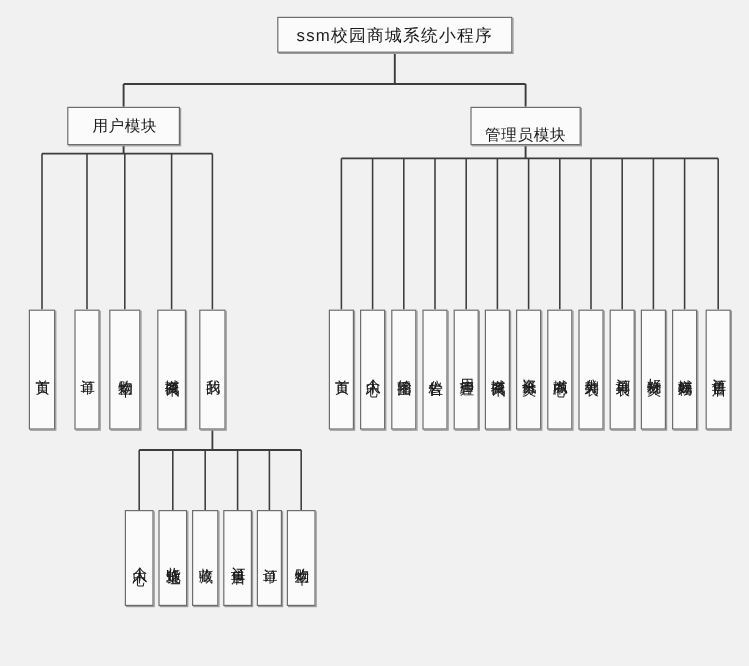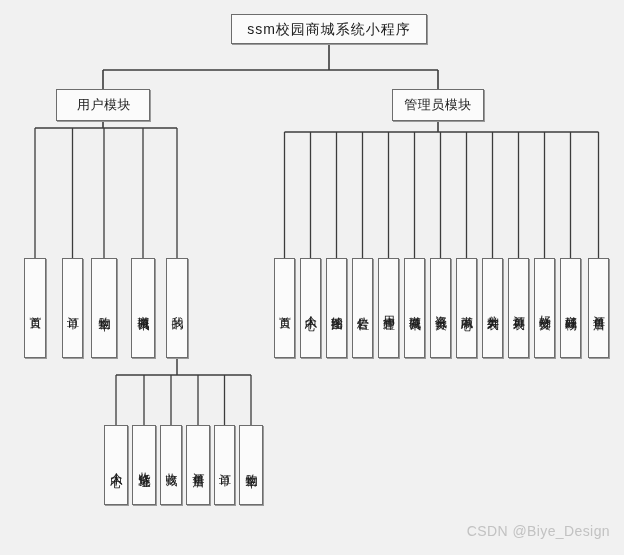--- a/index.html
+++ b/index.html
@@ -151,21 +151,21 @@
       </div>
       <div class="node vert" style="left: 186px; top: 425px; width: 24px; height: 80px;">
         <span>订单售后</span>
       </div>
       <div class="node vert" style="left: 214px; top: 425px; width: 21px; height: 80px;">
         <span>订单</span>
       </div>
       <div class="node vert" style="left: 239px; top: 425px; width: 24px; height: 80px;">
         <span>购物车</span>
       </div>
-      <div class="node horiz" style="left: 392px; top: 89px; width: 92px; height: 32px;">
+      <div class="node horiz" style="left: 392px; top: 89px; width: 92px; height: 32px; align-items: flex-end;">
         <span>管理员模块</span>
       </div>
       <div class="node vert" style="left: 274px; top: 258px; width: 21px; height: 100px;">
         <span>首页</span>
       </div>
       <div class="node vert" style="left: 300px; top: 258px; width: 21px; height: 100px;">
         <span>个人中心</span>
       </div>
       <div class="node vert" style="left: 326px; top: 258px; width: 21px; height: 100px;">
         <span>轮播图</span>
@@ -195,14 +195,13 @@
         <span>好物分类</span>
       </div>
       <div class="node vert" style="left: 560px; top: 258px; width: 21px; height: 100px;">
         <span>商城好物</span>
       </div>
       <div class="node vert" style="left: 588px; top: 258px; width: 21px; height: 100px;">
         <span>订单售后</span>
       </div>
     </div>
 
-  <div class="watermark">CSDN @Biye_Design</div>
 </div>
 
 </body></html>

